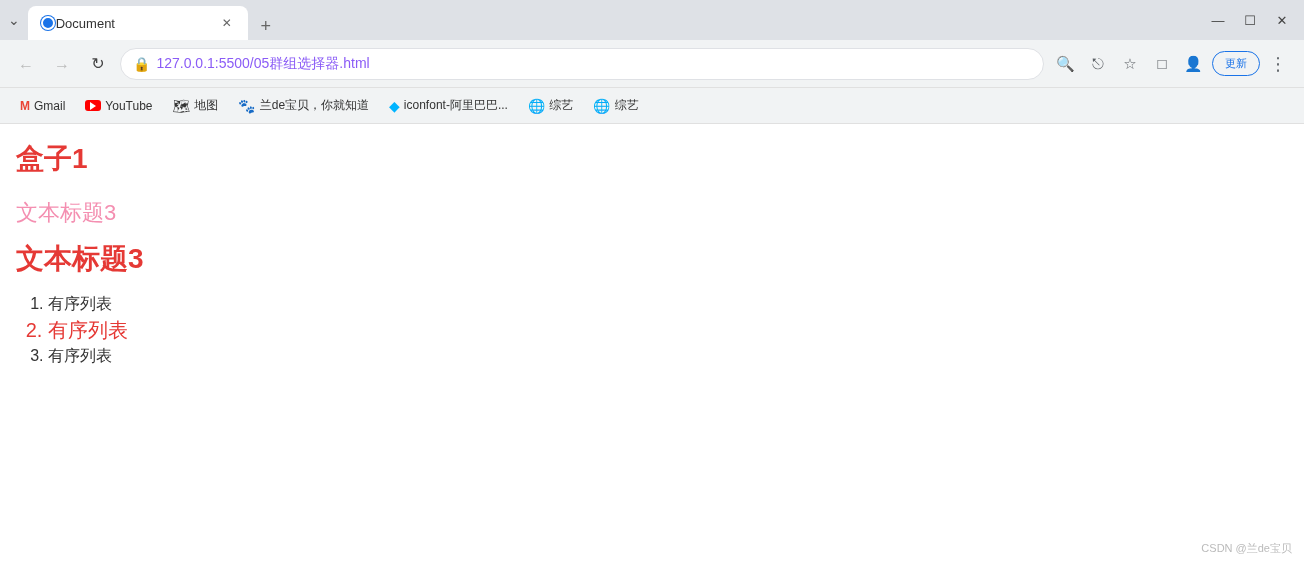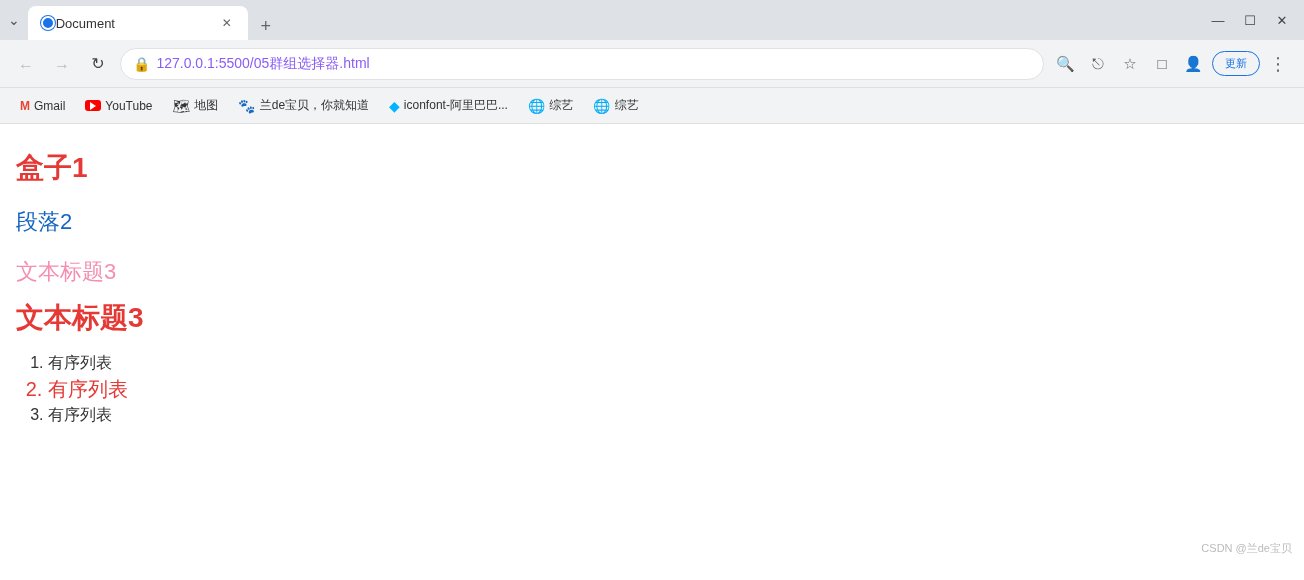--- a/index.html
+++ b/index.html
@@ -181,21 +181,21 @@
     }
     .yt-icon::after {
       content: '';
       border-left: 6px solid #fff;
       border-top: 4px solid transparent;
       border-bottom: 4px solid transparent;
     }
 
     
     .page-content {
-      padding: 25px 16px 16px 16px;
+      padding: 16px 16px 16px 16px;
       background: #fff;
       min-height: 400px;
     }
 
     .box1-title {
       color: #e53935;
       font-size: 28px;
       font-weight: bold;
       margin-bottom: 20px;
     }
@@ -319,21 +319,20 @@
     </div>
 
     <div class="bookmark-item">
       <span style="font-size:14px;">🌐</span>
       <span>综艺</span>
     </div>
   </div>
 
   <div class="page-content">
     <div class="box1-title">盒子1</div>
-    <div class="para2">段落2</div>
     <div class="heading3-light">文本标题3</div>
     <div class="heading3-bold">文本标题3</div>
     <ol class="ordered-list">
       <li>有序列表</li>
       <li class="red-item">有序列表</li>
       <li>有序列表</li>
     </ol>
   </div>
 
 </div>

